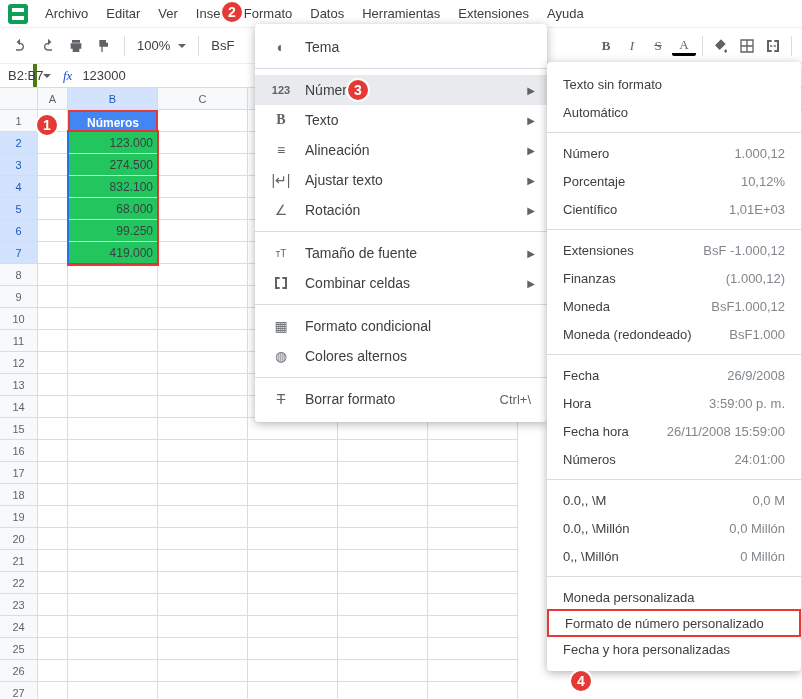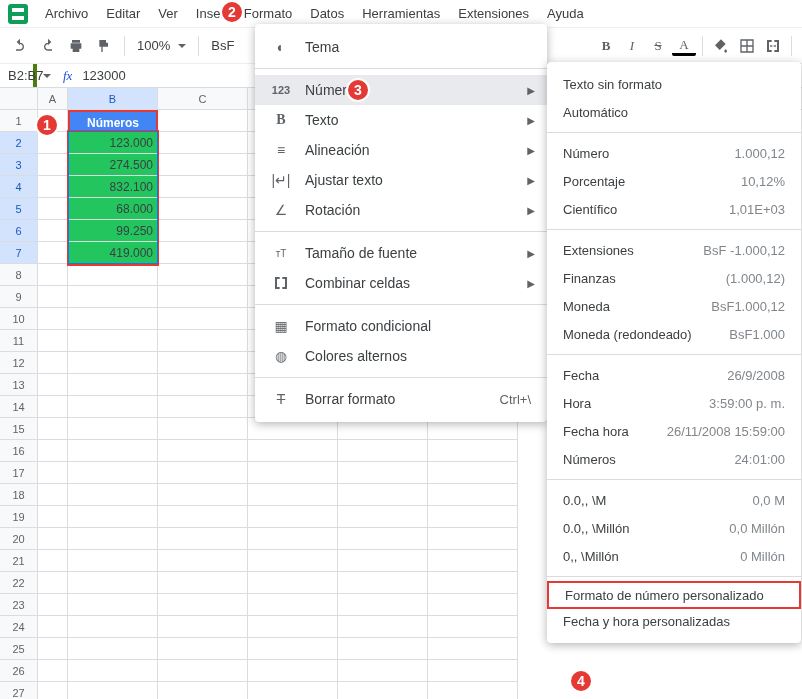--- a/index.html
+++ b/index.html
@@ -529,20 +529,23 @@
       <div class="sitem">
         <span>0.0,, \Millón</span>
         <span class="ex">0,0 Millón</span>
       </div>
       <div class="sitem">
         <span>0,, \Millón</span>
         <span class="ex">0 Millón</span>
       </div>
     </div>
   <div class="ssep"></div>
+  <div class="sitem">
+      <span>Moneda personalizada</span>
+    </div>
   <div class="sitem highlighted">
       <span>Formato de número personalizado</span>
     </div>
   <div class="sitem">
       <span>Fecha y hora personalizadas</span>
     </div>
 </div>
 
 <div class="anno" style="top:113px; left:35px;">1</div>
 <div class="anno" style="top:0px; left:220px;">2</div>

